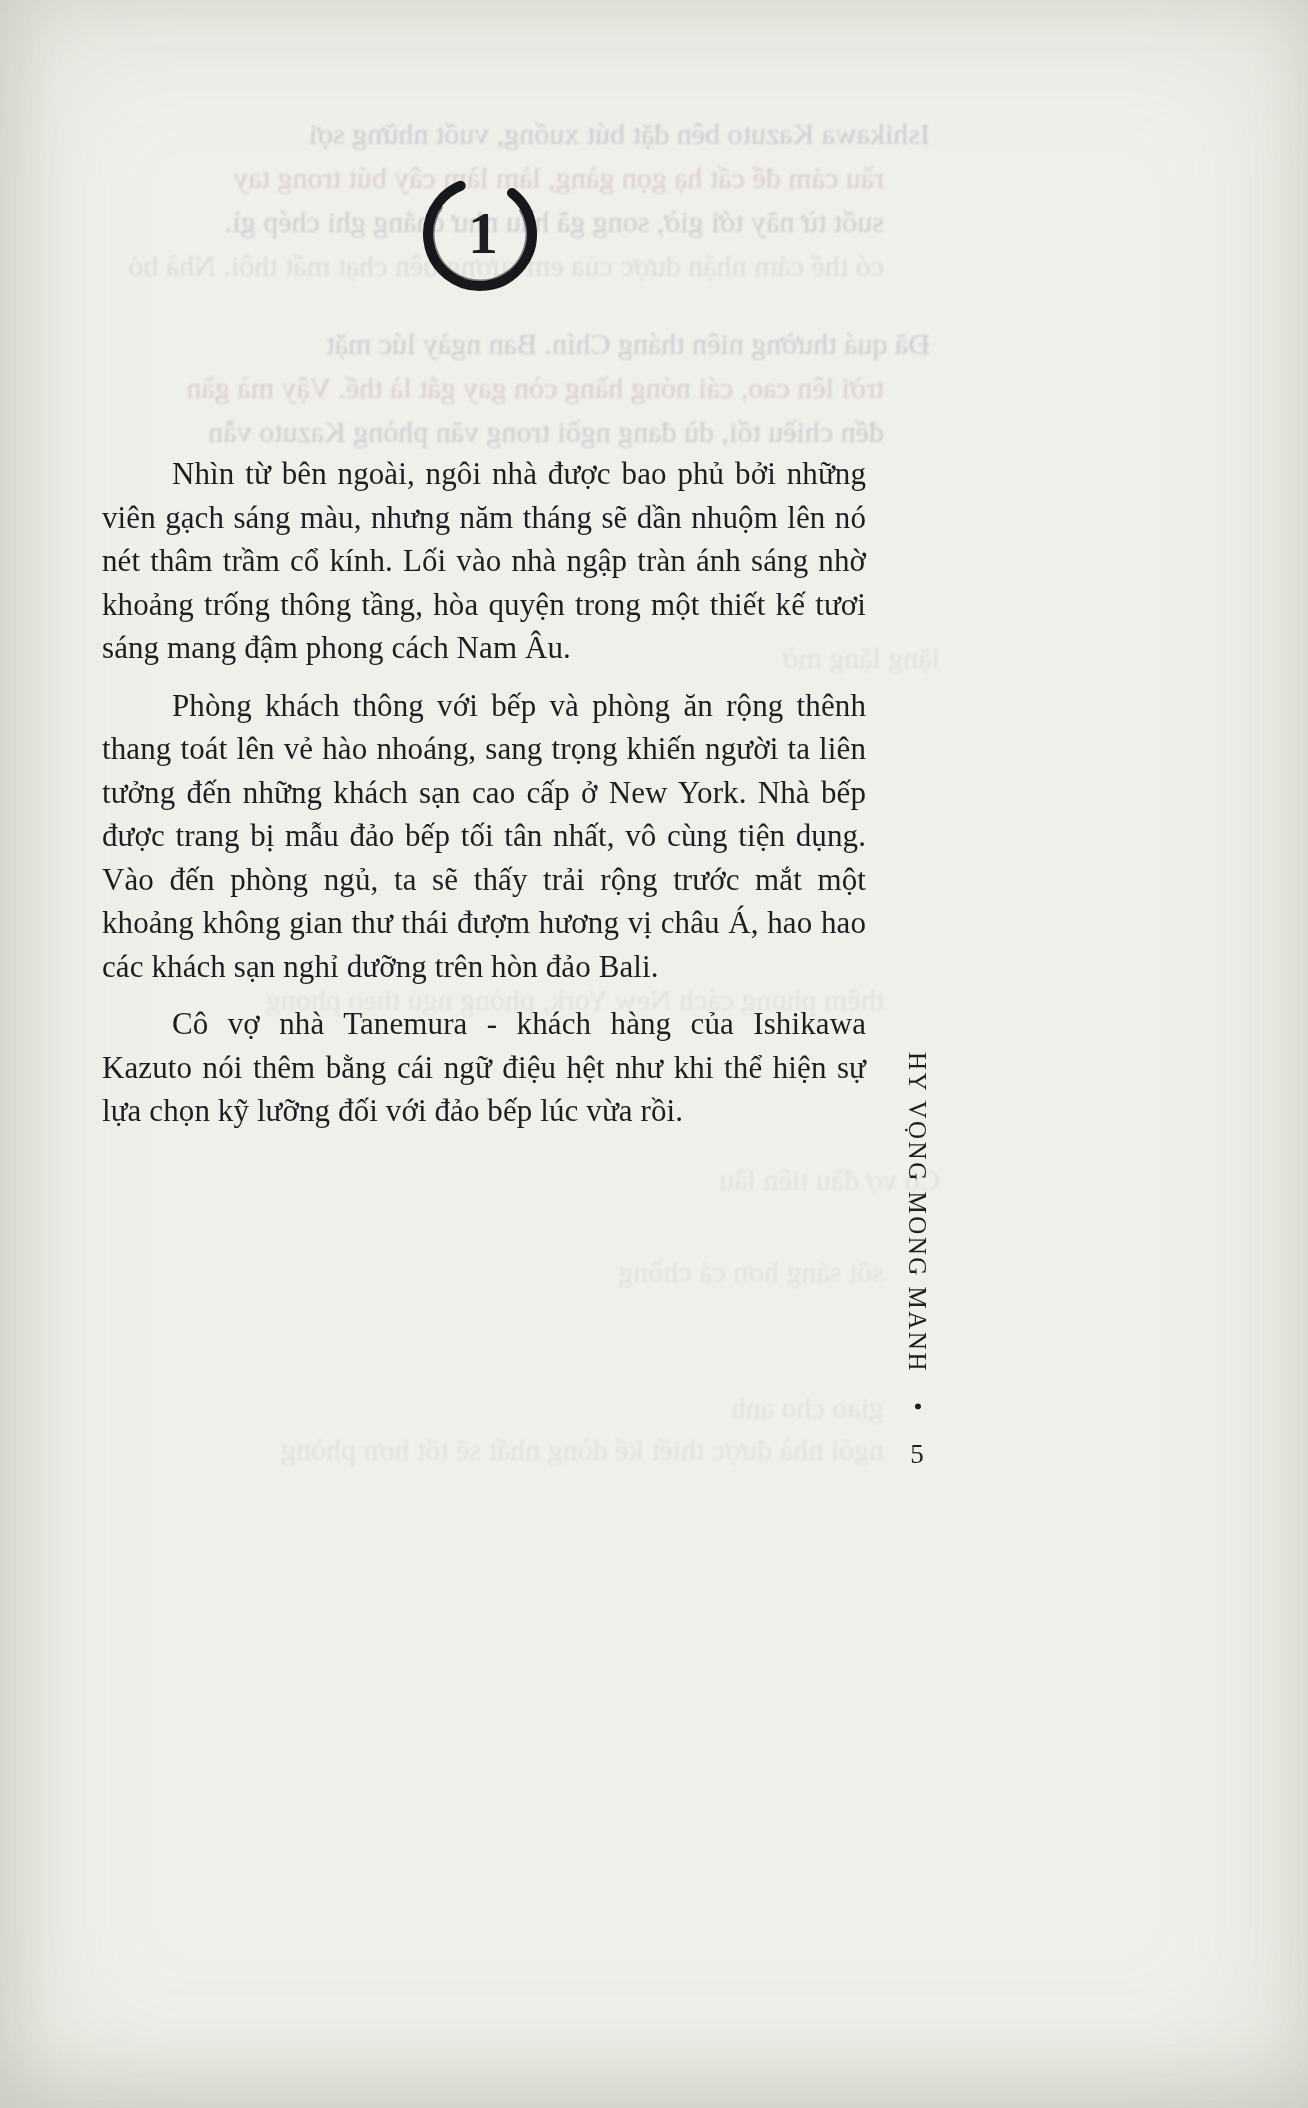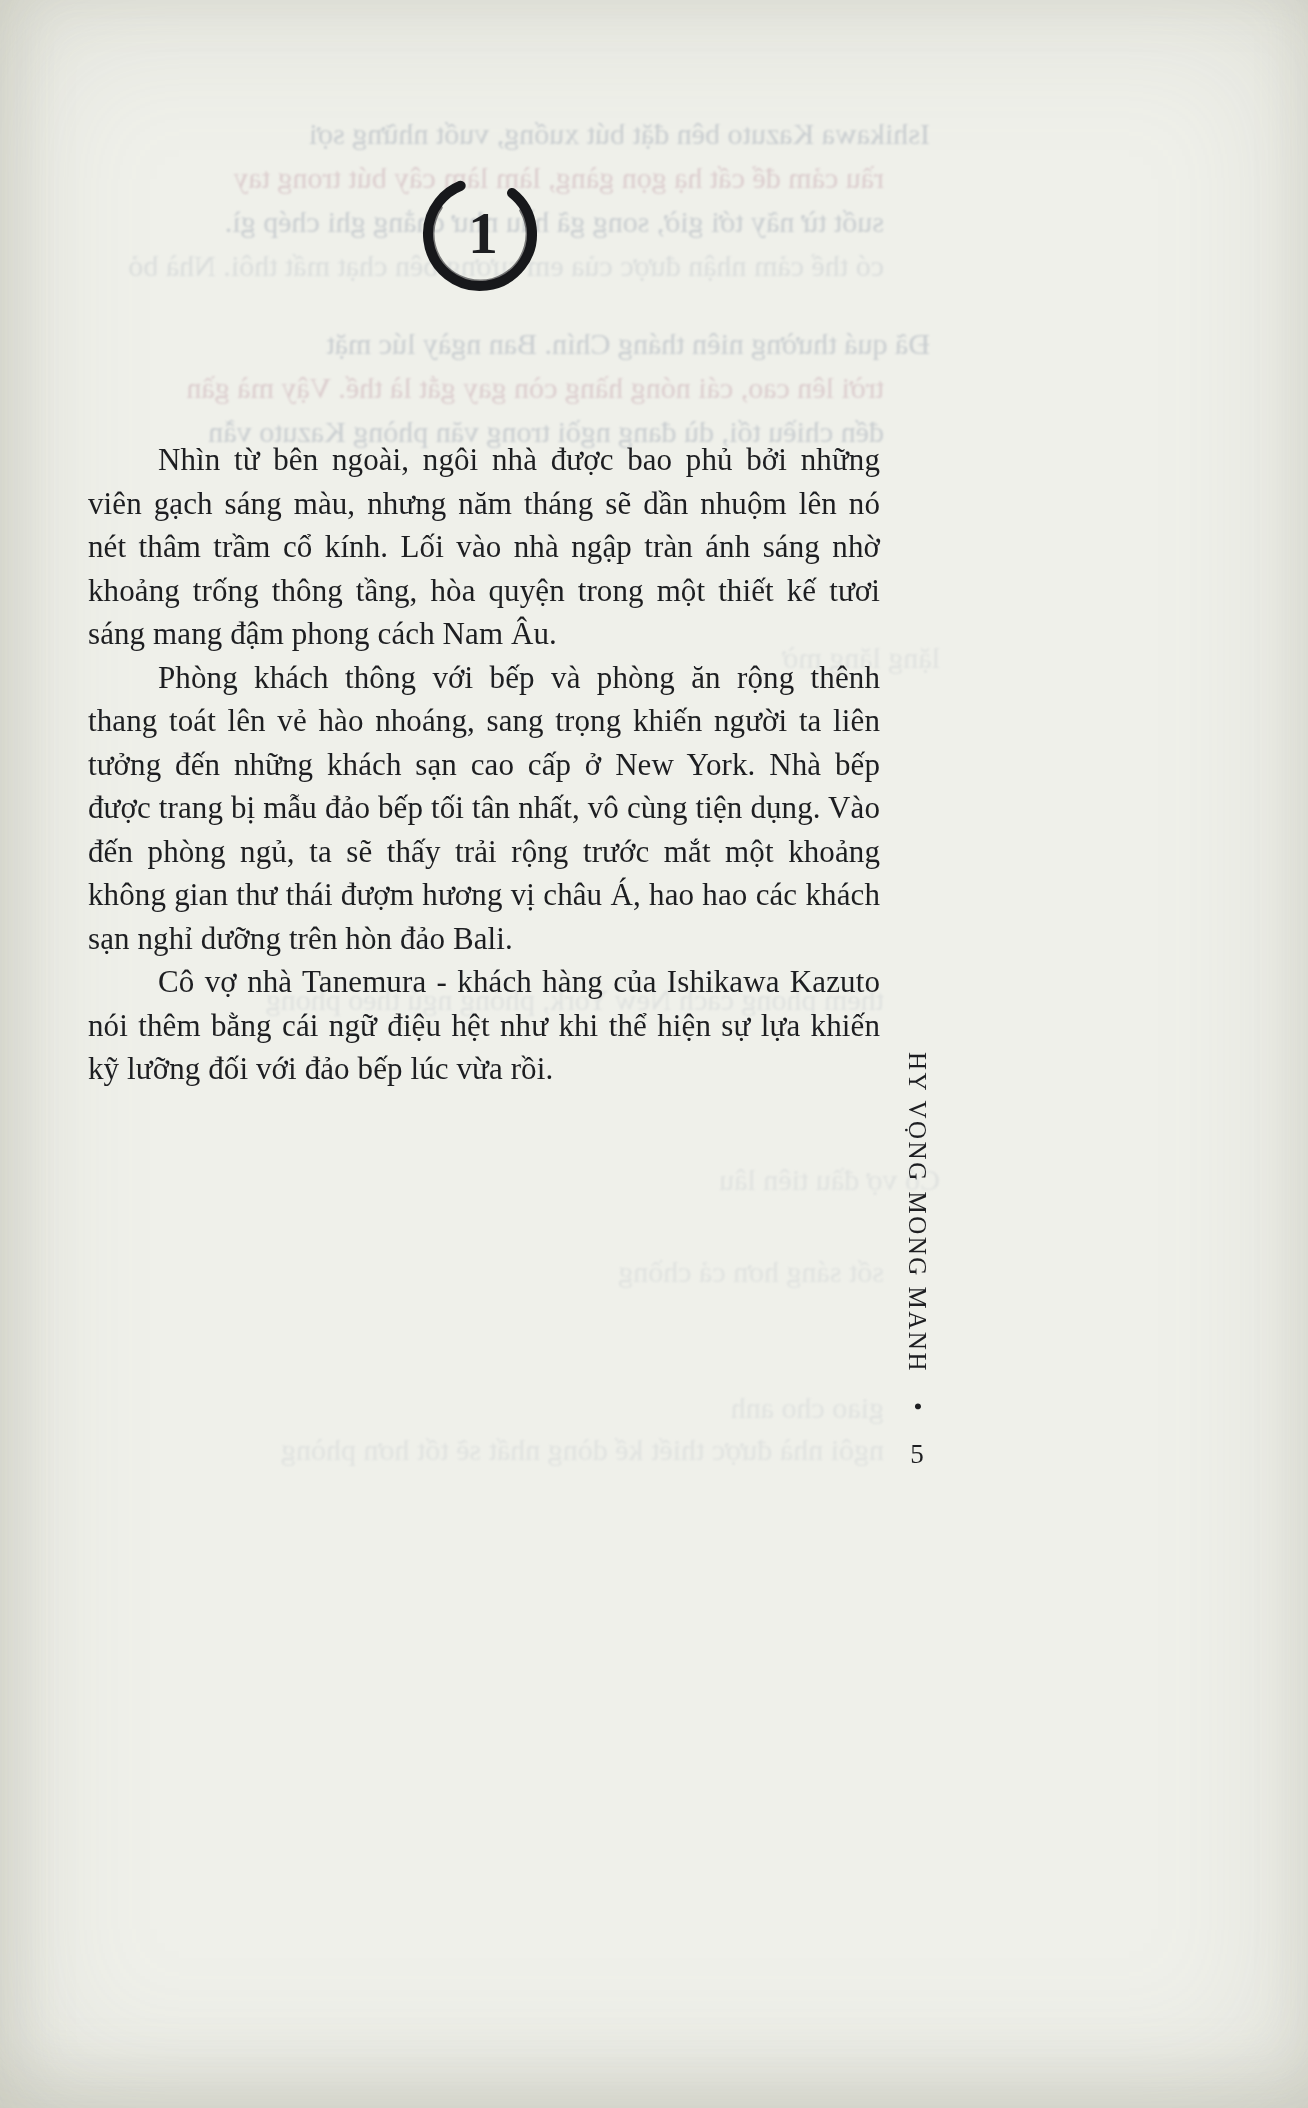--- a/index.html
+++ b/index.html
@@ -79,21 +79,21 @@
     left: 88px;
     top: 438px;
     width: 792px;
     font-size: 31px;
     line-height: 43.5px;
     text-align: justify;
     letter-spacing: 0.1px;
   }
   .body-text p {
     text-indent: 70px;
-    margin: 0;
+    margin: 14px;
   }
 
   
   .side-column {
     position: absolute;
     left: 901px;
     top: 1052px;
     writing-mode: vertical-rl;
     text-orientation: mixed;
     font-size: 25px;
@@ -135,21 +135,21 @@
     <svg viewBox="0 0 124 126">
       <circle cx="62" cy="64" r="52" fill="none" stroke="#17181b" stroke-width="10" stroke-linecap="round" stroke-dasharray="272 55" transform="rotate(-52 62 64)"></circle>
       <circle cx="62" cy="64" r="47" fill="none" stroke="#17181b" stroke-width="3" opacity="0.55" stroke-linecap="round" stroke-dasharray="200 95" transform="rotate(-30 62 64)"></circle>
     </svg>
     <div class="chapter-number">1</div>
   </div>
 
   <div class="body-text">
     <p>Nhìn từ bên ngoài, ngôi nhà được bao phủ bởi những viên gạch sáng màu, nhưng năm tháng sẽ dần nhuộm lên nó nét thâm trầm cổ kính. Lối vào nhà ngập tràn ánh sáng nhờ khoảng trống thông tầng, hòa quyện trong một thiết kế tươi sáng mang đậm phong cách Nam Âu.</p>
     <p>Phòng khách thông với bếp và phòng ăn rộng thênh thang toát lên vẻ hào nhoáng, sang trọng khiến người ta liên tưởng đến những khách sạn cao cấp ở New York. Nhà bếp được trang bị mẫu đảo bếp tối tân nhất, vô cùng tiện dụng. Vào đến phòng ngủ, ta sẽ thấy trải rộng trước mắt một khoảng không gian thư thái đượm hương vị châu Á, hao hao các khách sạn nghỉ dưỡng trên hòn đảo Bali.</p>
-    <p>Cô vợ nhà Tanemura - khách hàng của Ishikawa Kazuto nói thêm bằng cái ngữ điệu hệt như khi thể hiện sự lựa khiến kỹ lưỡng đối với đảo bếp lúc vừa rồi.</p>
+    <p>Cô vợ nhà Tanemura - khách hàng của Ishikawa Kazuto nói thêm bằng cái ngữ điệu hệt như khi thể hiện sự lựa chọn kỹ lưỡng đối với đảo bếp lúc vừa rồi.</p>
   </div>
 
   <div class="side-column">
     <span>HY VỌNG MONG MANH</span>
     <span class="side-bullet">•</span>
     <span class="side-page-number">5</span>
   </div>
 
 </div>
 

